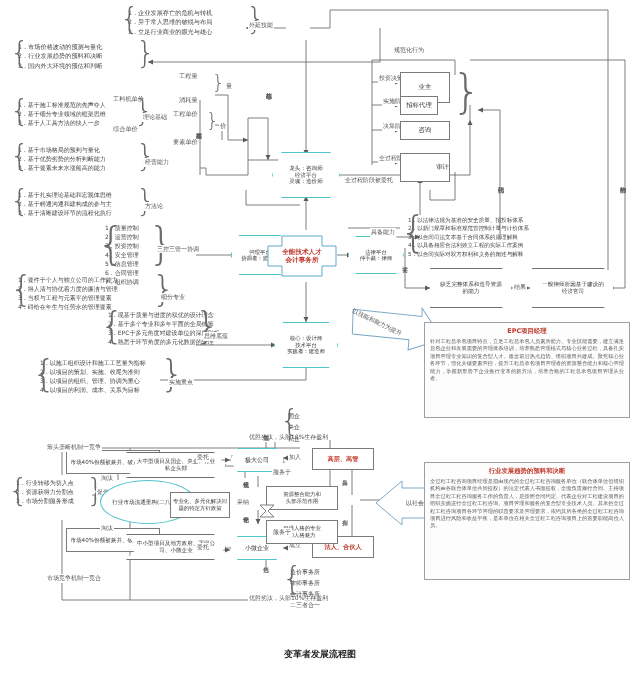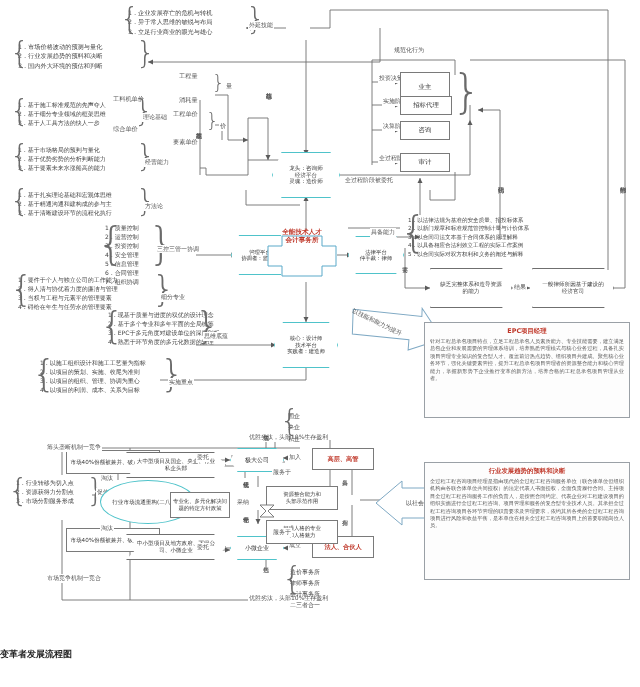--- a/index.html
+++ b/index.html
@@ -25,21 +25,21 @@
   .vlbl{position:absolute;background:#fff;color:#555;writing-mode:vertical-rl;
         text-orientation:upright;white-space:nowrap;line-height:1;}
   .brace{position:absolute;color:#6a6a6a;font-weight:300;}
   .listbox{position:absolute;line-height:1.5;color:#444;white-space:nowrap;}
   .infobox{position:absolute;border:1px solid #9aa0a6;background:#fdfdfd;
            box-sizing:border-box;padding:4px 5px;}
   .infobox .ttl{color:#c0392b;font-weight:bold;text-align:center;display:block;
            margin-bottom:2px;}
   .infobox .body{color:#5a5a5a;text-align:justify;display:block;line-height:1.42;}
   .cross{position:absolute;}
-  .title{position:absolute;color:#222;}
+  .title{position:absolute;text-align:center;color:#222;}
 </style>
 </head>
 <body>
 
 <svg id="canvas" viewBox="0 0 640 687" xmlns="http://www.w3.org/2000/svg">
   <defs>
     <marker id="ah" markerWidth="7" markerHeight="7" refX="6" refY="3" orient="auto">
       <path d="M0,0 L6,3 L0,6 z" fill="#5a5a5a"></path>
     </marker>
   </defs>
@@ -269,43 +269,43 @@
     <span>核心：设计师</span>
     <span>技术平台</span>
     <span>实践者：建造师</span>
   </div>
 </div>
 
 <div class="cross" style="left:266px;top:228px;width:72px;height:56px;">
   <svg width="72" height="56" viewBox="0 0 72 56">
     <path d="M16,8 L56,8 L56,18 L70,18 L70,38 L56,38 L56,48 L16,48 L16,38 L2,38 L2,18 L16,18 Z" fill="#fff" stroke="#5aa9c9" stroke-width="1"></path>
   </svg>
-  <div style="position:absolute;inset:0;display:flex;flex-direction:column;align-items:center;font-size:6.6px;line-height:1.25;">
+  <div style="position:absolute;inset:0;display:flex;flex-direction:column;align-items:center;justify-content:center;font-size:6.6px;line-height:1.25;">
     <span class="red">全能技术人才</span>
     <span class="red">会计事务所</span>
   </div>
 </div>
 
 <div class="lbl" style="left:393px;top:46px;font-size:6px;">规范化行为</div>
 <div class="lbl" style="left:378px;top:74px;font-size:6px;">投资决策阶段委托</div>
 <div class="lbl" style="left:382px;top:97px;font-size:6px;">实施阶段委托</div>
 <div class="lbl" style="left:382px;top:122px;font-size:6px;">决算阶段委托</div>
 <div class="lbl" style="left:378px;top:154px;font-size:6px;">全过程阶段委托</div>
 <div class="lbl" style="left:344px;top:176px;font-size:6px;">全过程阶段被委托</div>
 
 <div class="node rect" style="left:400px;top:72px;width:50px;height:31px;font-size:6.4px;">
     <span>业主</span>
   </div>
-<div class="node rect" style="left:400px;top:96px;width:52px;height:19px;font-size:6.4px;">
+<div class="node rect" style="left:400px;top:96px;width:38px;height:19px;font-size:6.4px;">
     <span>招标代理</span>
   </div>
 <div class="node rect" style="left:400px;top:121px;width:50px;height:19px;font-size:6.4px;">
     <span>咨询</span>
   </div>
-<div class="node rect" style="left:400px;top:153px;width:50px;height:19px;font-size:6.4px;">
+<div class="node rect" style="left:400px;top:153px;width:50px;height:29px;font-size:6.4px;justify-content:flex-end;">
     <span>审计</span>
   </div>
 
 <div class="brace" style="left:452px;top:68px;font-size:46px;line-height:46px;">}</div>
 <div class="vlbl" style="left:498px;top:182px;font-size:6px;">强化职门</div>
 <div class="vlbl" style="left:620px;top:182px;font-size:6px;">制约部分</div>
 
 <div class="listbox" style="left:408px;top:216px;font-size:5.6px;">
   <div>1．以法律法规为基准的安全质量、招投标体系</div>
   <div>2．以新门规章和标准规范管控制计量与计价体系</div>

